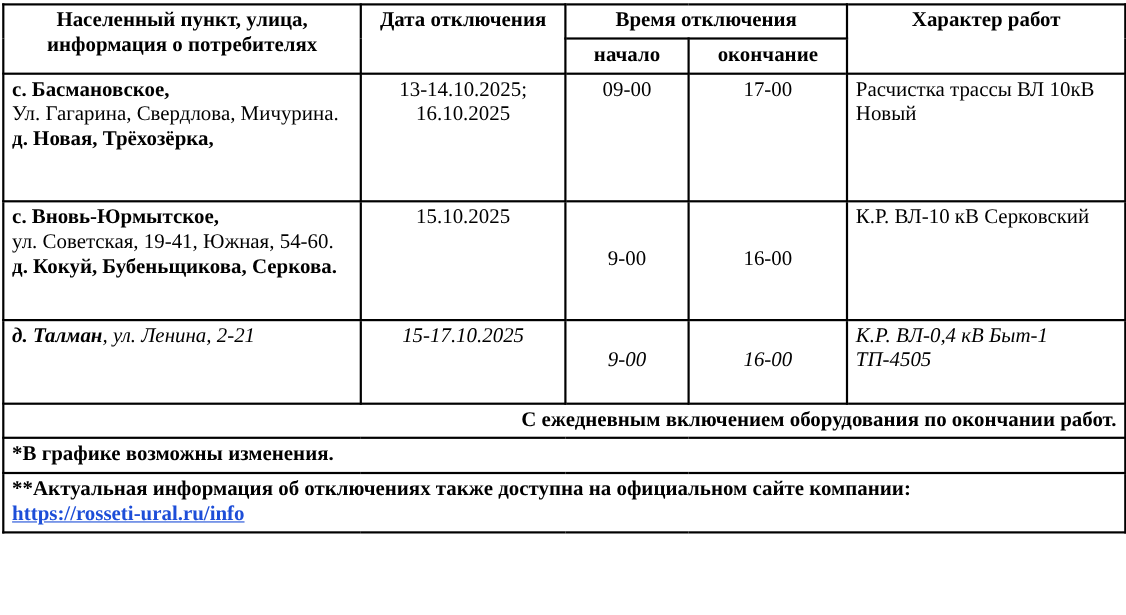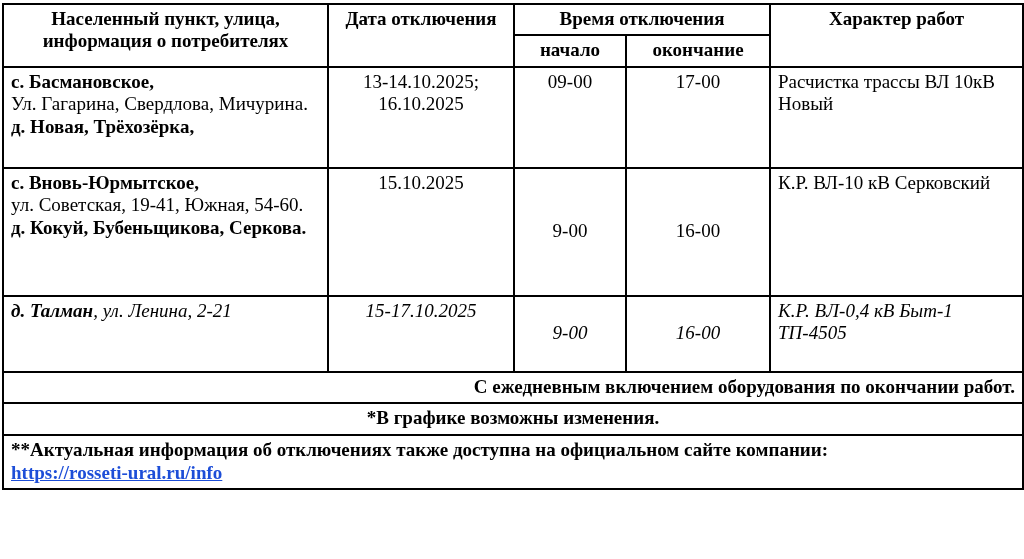--- a/index.html
+++ b/index.html
@@ -53,33 +53,33 @@
   .c-end   { width: 144px; }
   .c-work  { width: 253px; }
 
   td.place { text-align: left; }
   td.place .bold { font-weight: bold; }
   td.date  { text-align: center; vertical-align: middle; }
   td.time  { text-align: center; vertical-align: top; }
   td.time.mid { vertical-align: middle; }
   td.work  { text-align: left; }
 
-  .r1 { height: 101px; }
-  .r2 { height: 128px; }
+  .r1 { height: 116px; }
+  .r2 { height: 108px; }
   .r3 { height: 76px; font-style: italic; }
 
   td.footer-center {
     text-align: right;
     font-weight: bold;
     font-size: 19.5px;
     padding: 5px 6px;
     vertical-align: middle;
   }
   td.footer-left {
-    text-align: center;
+    text-align: left;
     font-weight: bold;
     font-size: 19.5px;
     padding: 5px 8px;
     vertical-align: middle;
   }
   td.footer-note {
     text-align: left;
     font-weight: bold;
     font-size: 19.5px;
     padding: 5px 8px 6px 14px;

